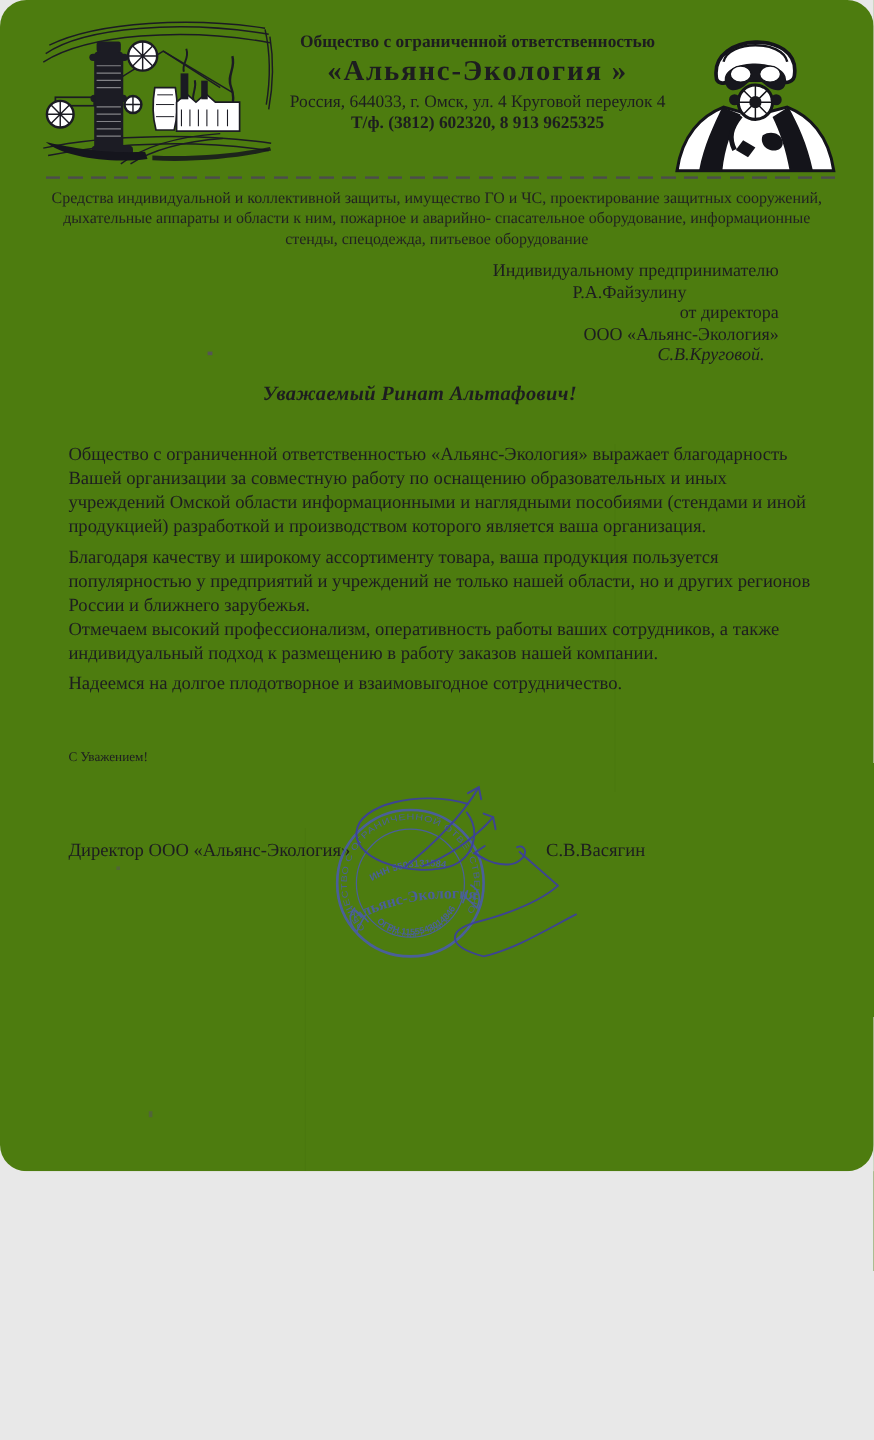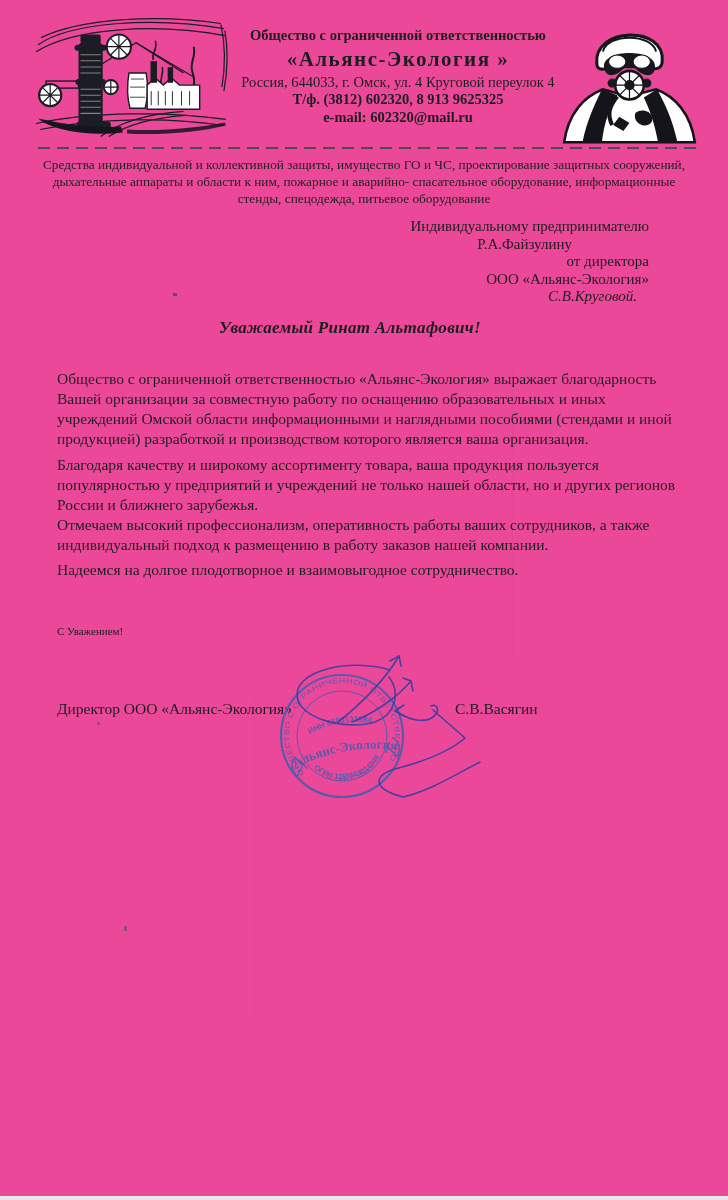--- a/index.html
+++ b/index.html
@@ -1,26 +1,26 @@
 <!DOCTYPE html>
 <html><head>
 <meta charset="utf-8">
 <style>
   html,body{margin:0;padding:0;background:#e8e8e8;}
   .page{
-    position:relative; width:728px; height:1196px; margin:0 auto;
-    background:#ec4899; overflow:hidden;
-    font-family:"Liberation Serif", serif; color:#1d1d20;
+    position:relative; width:728px; height:976px; margin:0 auto;
+    background:#4d7c0f; overflow:hidden;
+    font-family:"Liberation Serif", serif; color:#1d1d20;border-radius:22px;
   }
   
   .logo-left{position:absolute; left:30px; top:14px; width:202px; height:124px;}
   .logo-right{position:absolute; left:556px; top:10px; width:148px; height:134px;}
   .head-center{position:absolute; left:228px; top:27px; width:340px; text-align:center; line-height:1.15;}
   .h-orgtype{font-weight:bold; font-size:14.5px;}
-  .h-orgname{font-weight:bold; font-size:21px; letter-spacing:1.5px; margin-top:3px;}
+  .h-orgname{font-weight:bold; font-size:24px; letter-spacing:1.5px; margin-top:3px;}
   .h-addr{font-size:14.5px; margin-top:3px;}
   .h-line{font-size:14.5px; margin-top:1px;font-weight:bold;}
   
   .dash-rule{position:absolute; left:38px; top:147px; width:660px; height:2px;
     background:repeating-linear-gradient(90deg,#4c4c4c 0 12px,transparent 12px 19px);}
   .services{position:absolute; left:34px; top:156px; width:660px; text-align:center;
     font-size:13.3px; line-height:17px; color:#222;}
   
   .recipient{position:absolute; right:79px; top:207px; text-align:right;
     font-size:15px; line-height:17.5px;margin-top:11px;}
@@ -104,21 +104,20 @@
 
     <path d="M8,103 C22,115 60,121 92,117 L90,111 C56,113 26,107 8,103 Z" fill="#15151d"></path>
     <path d="M96,118 C130,120 170,116 194,110 L193,107 C168,112 130,116 96,114 Z" fill="#15151d" opacity=".85"></path>
   </svg>
 
   <div class="head-center">
     <div class="h-orgtype">Общество с ограниченной ответственностью</div>
     <div class="h-orgname">«Альянс-Экология »</div>
     <div class="h-addr">Россия, 644033, г. Омск, ул. 4 Круговой переулок 4</div>
     <div class="h-line">Т/ф. (3812) 602320, 8 913 9625325</div>
-    <div class="h-line">e-mail: 602320@mail.ru</div>
   </div>
 
   <svg class="logo-right" viewBox="0 0 145 130">
     <g stroke="#14141a" fill="#ffffff">
 
       <path d="M8,129 C12,100 28,84 46,77 L71,84 L98,77 C116,84 132,100 136,129 Z" stroke-width="2.5"></path>
 
       <path d="M45,77 C38,92 30,108 26,129 L45,129 C47,110 53,94 60,83 Z" fill="#14141a" stroke="none"></path>
       <path d="M99,77 C107,92 114,106 119,129 L100,129 C97,112 92,97 86,85 Z" fill="#14141a" stroke="none"></path>
 

